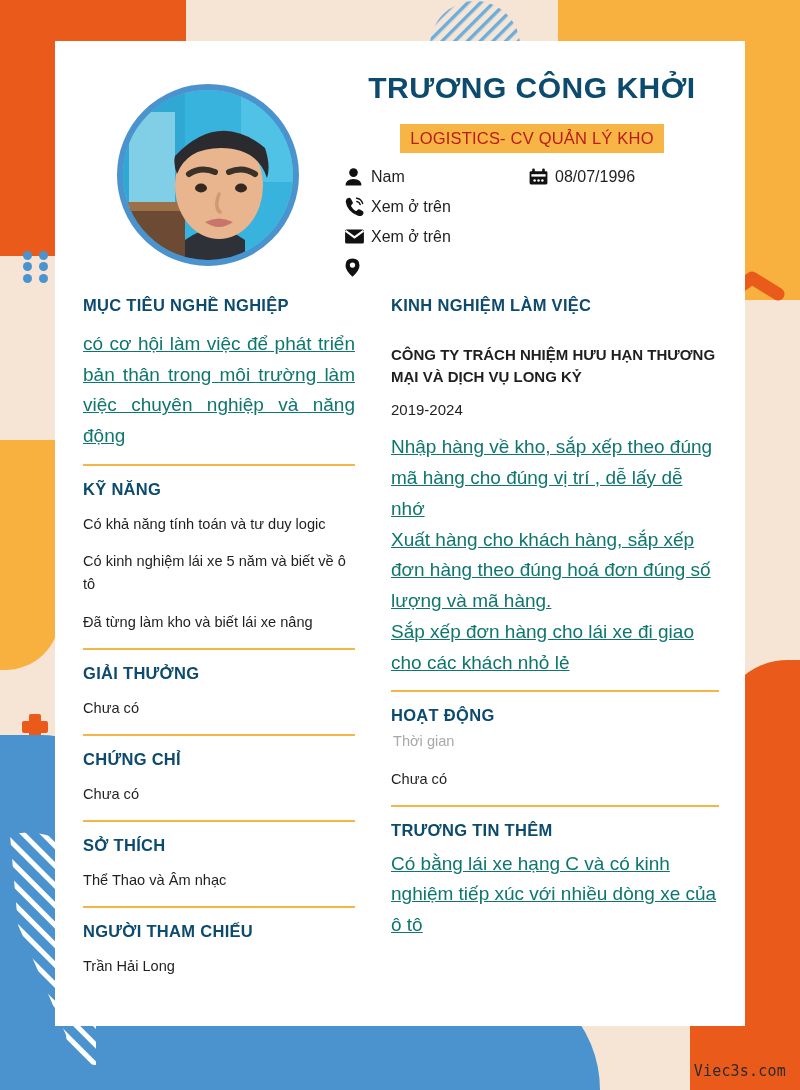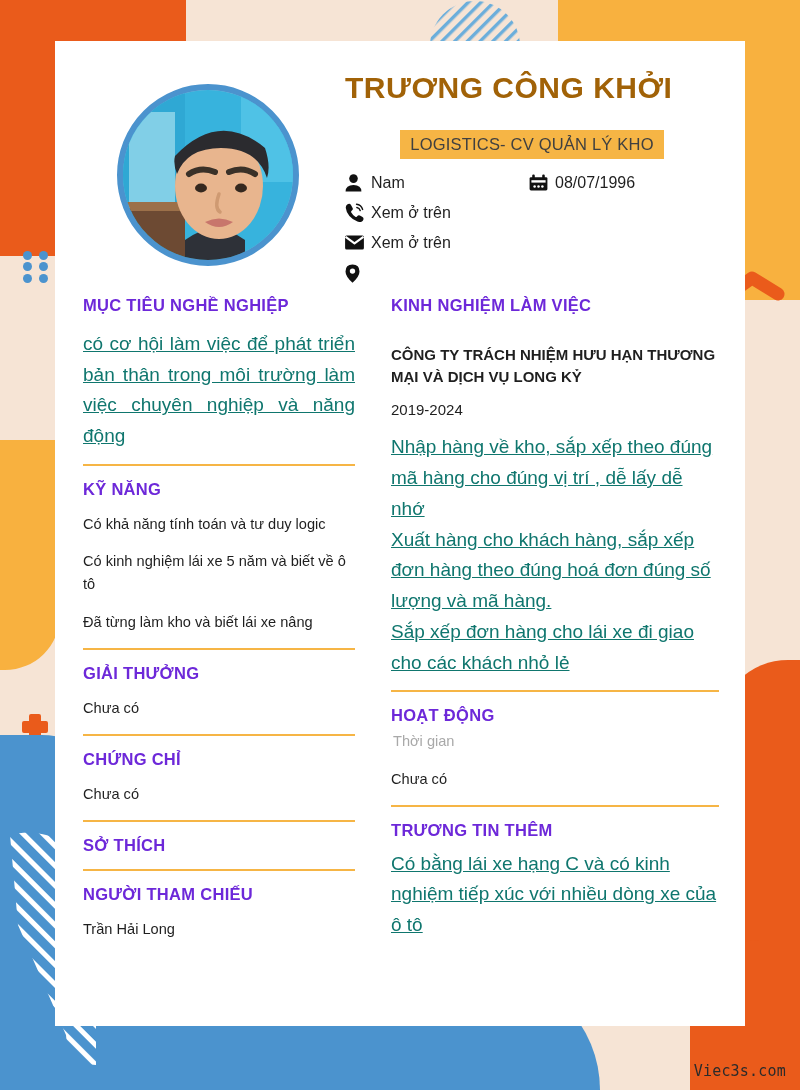--- a/index.html
+++ b/index.html
@@ -66,41 +66,41 @@
   .card{position:absolute;left:55px;top:41px;width:690px;height:985px;
         background:#ffffff;}
 
   
   .header{position:relative;height:255px;}
   .photo{position:absolute;left:62px;top:43px;width:182px;height:182px;border-radius:50%;
          border:6px solid #4B93CE;box-sizing:border-box;overflow:hidden;background:#7fb6d8;}
   .photo svg{display:block;width:100%;height:100%;}
 
   .hdr-right{position:absolute;left:290px;top:30px;right:26px;}
-  .name{font-size:30px;font-weight:bold;color:#a16207;letter-spacing:.5px;
-        text-align:left;line-height:1.15;margin:0 0 24px 0;}
-  .badge{display:inline-block;background:#F6B545;color:#404040;font-size:16.5px;
+  .name{font-size:30px;font-weight:bold;color:#0c4a6e;letter-spacing:.5px;
+        text-align:center;line-height:1.15;margin:0 0 18px 0;}
+  .badge{display:inline-block;background:#F6B545;color:#b91c1c;font-size:16.5px;
          padding:6px 10px 7px 10px;line-height:1;letter-spacing:.2px;}
   .badge-wrap{text-align:center;margin-bottom:14px;}
 
   .contact{margin-top:2px;}
   .crow{display:flex;align-items:center;margin-bottom:11px;}
   .cicon{width:26px;flex:0 0 26px;display:flex;align-items:center;justify-content:flex-start;}
   .cicon svg{display:block;}
   .ctext{font-size:16px;color:#1f1f1f;line-height:1.2;}
   .c-2col{display:flex;align-items:center;margin-bottom:11px;gap:32px;}
   .c-2col .seg{display:flex;align-items:center;}
   .seg1{width:152px;flex:0 0 152px;}
 
   
   .body-cols{display:flex;padding:0 26px 0 28px;box-sizing:border-box;}
   .col-left{width:290px;flex:0 0 290px;padding-right:18px;box-sizing:border-box;}
   .col-right{flex:1;padding-left:18px;box-sizing:border-box;}
 
-  .sec-title{font-size:16.5px;font-weight:bold;color:#6d28d9;letter-spacing:.3px;
+  .sec-title{font-size:16.5px;font-weight:bold;color:#0c4a6e;letter-spacing:.3px;
              margin:0 0 13px 0;line-height:1.2;}
   .sec-title.rt{margin-bottom:28px;}
   .para{font-size:19px;color:#0f766e;line-height:1.62;margin:0 0 12px 0;text-decoration:underline;}
   .para.justify{text-align:justify;}
   .para.pre{white-space:pre-line;}
   .item{font-size:14.6px;color:#1f1f1f;line-height:1.6;margin:0 0 14px 0;}
   .hr{height:2px;background:#F6B545;border:0;margin:10px 0 14px 0;}
   .muted{color:#a9a9a9;font-size:14.6px;line-height:1.6;margin:0 0 14px 2px;}
 
   .company{font-size:15px;font-weight:bold;color:#1f1f1f;line-height:1.45;margin:0 0 14px 0;}
@@ -318,20 +318,21 @@
       <hr class="hr">
 
       <section>
         <h2 class="sec-title">CHỨNG CHỈ</h2>
         <p class="item">Chưa có</p>
       </section>
       <hr class="hr">
 
       <section>
         <h2 class="sec-title">SỞ THÍCH</h2>
+        <p class="item">Thể Thao và Âm nhạc</p>
       </section>
       <hr class="hr">
 
       <section>
         <h2 class="sec-title">NGƯỜI THAM CHIẾU</h2>
         <p class="item">Trần Hải Long</p>
       </section>
 
     </div>
 

